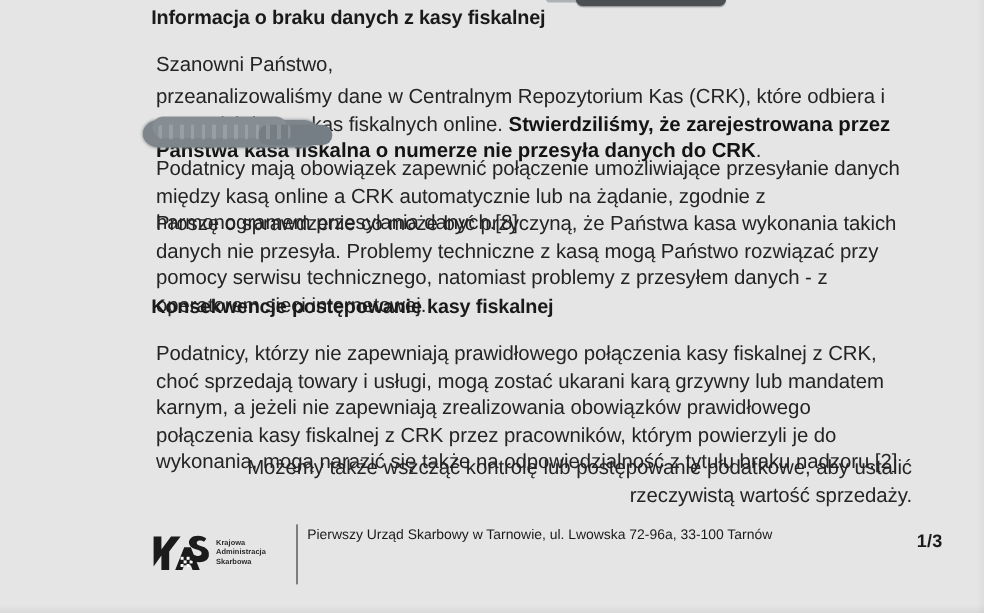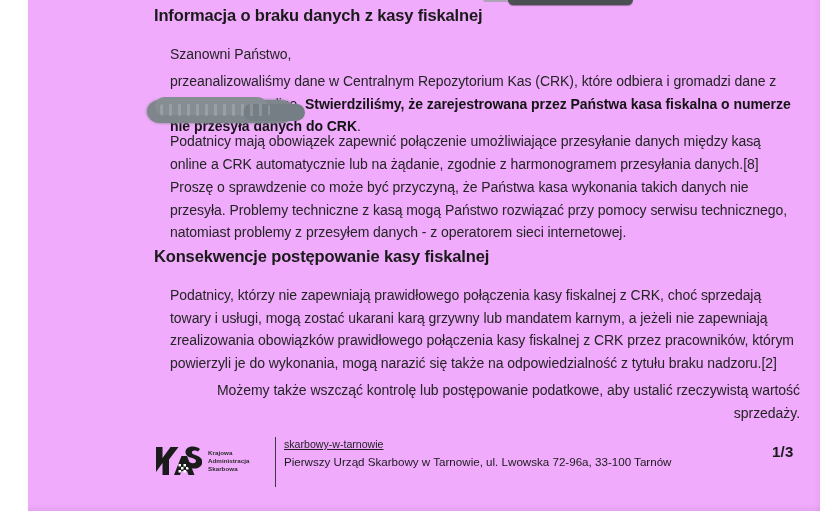--- a/index.html
+++ b/index.html
@@ -14,22 +14,21 @@
     font-family: "Liberation Sans", sans-serif;
     color: #1c1c1c;
     position: relative;
     -webkit-font-smoothing: antialiased;
   }
 
   
   .page {
     position: absolute;
     inset: 0;
-    background: #f0abfc;
-    margin-left: 28px;
+    background: #e5e5e5;
   }
 
   
   .scan-edge-right {
     position: absolute;
     top: 0;
     right: 0;
     width: 6px;
     height: 511px;
     background: linear-gradient(to right, rgba(0,0,0,0.0), rgba(0,0,0,0.035));
@@ -89,24 +88,24 @@
     top: 5px;
   }
   .h-konsekwencje {
     position: absolute;
     left: 0;
     top: 246px;
   }
 
   p.doc-par {
     position: absolute;
-    left: 16px;
+    left: 4px;
     margin: 0;
     width: 630px;
-    font-size: 14px;
+    font-size: 17px;
     line-height: 22.5px;
     color: #242424;
     letter-spacing: -0.05px;
   }
 
   .p-salutation { top: 43px; }
   .p-intro      { top: 70px; width: 628px; }
   .p-obowiazek  { top: 130px; }
   .p-prosze     { top: 176px; }
   .p-podatnicy  { top: 284px; width: 618px; }
@@ -223,21 +222,21 @@
   .footer-sep { padding: 0 2px; }
   .footer-address {
     font-size: 11.6px;
     line-height: 16px;
     color: #1a1a1a;
     margin-top: 1px;
   }
 
   .page-number {
     position: absolute;
-    left: 744px;
+    left: 764px;
     top: 443px;
     font-size: 15px;
     font-weight: bold;
     color: #1a1a1a;
     letter-spacing: 0.2px;
   }
 </style>
 </head>
 <body>
 
@@ -294,21 +293,20 @@
       </div>
       <div class="logo-words">
         <span>Krajowa Administracja</span>
         <span>Skarbowa</span>
       </div>
     </div>
 
     <div class="footer-divider"></div>
 
     <div class="footer-text">
-      <div class="footer-line"><span class="footer-link">skarbowy-w-tarnowie</span></div>
       <div class="footer-line footer-address">Pierwszy Urząd Skarbowy w Tarnowie, ul. Lwowska 72-96a, 33-100 Tarnów</div>
     </div>
   </div>
 
   <div class="page-number">1/3</div>
 
   <div class="scan-edge-right"></div>
   <div class="scan-edge-bottom"></div>
 </div>
 

